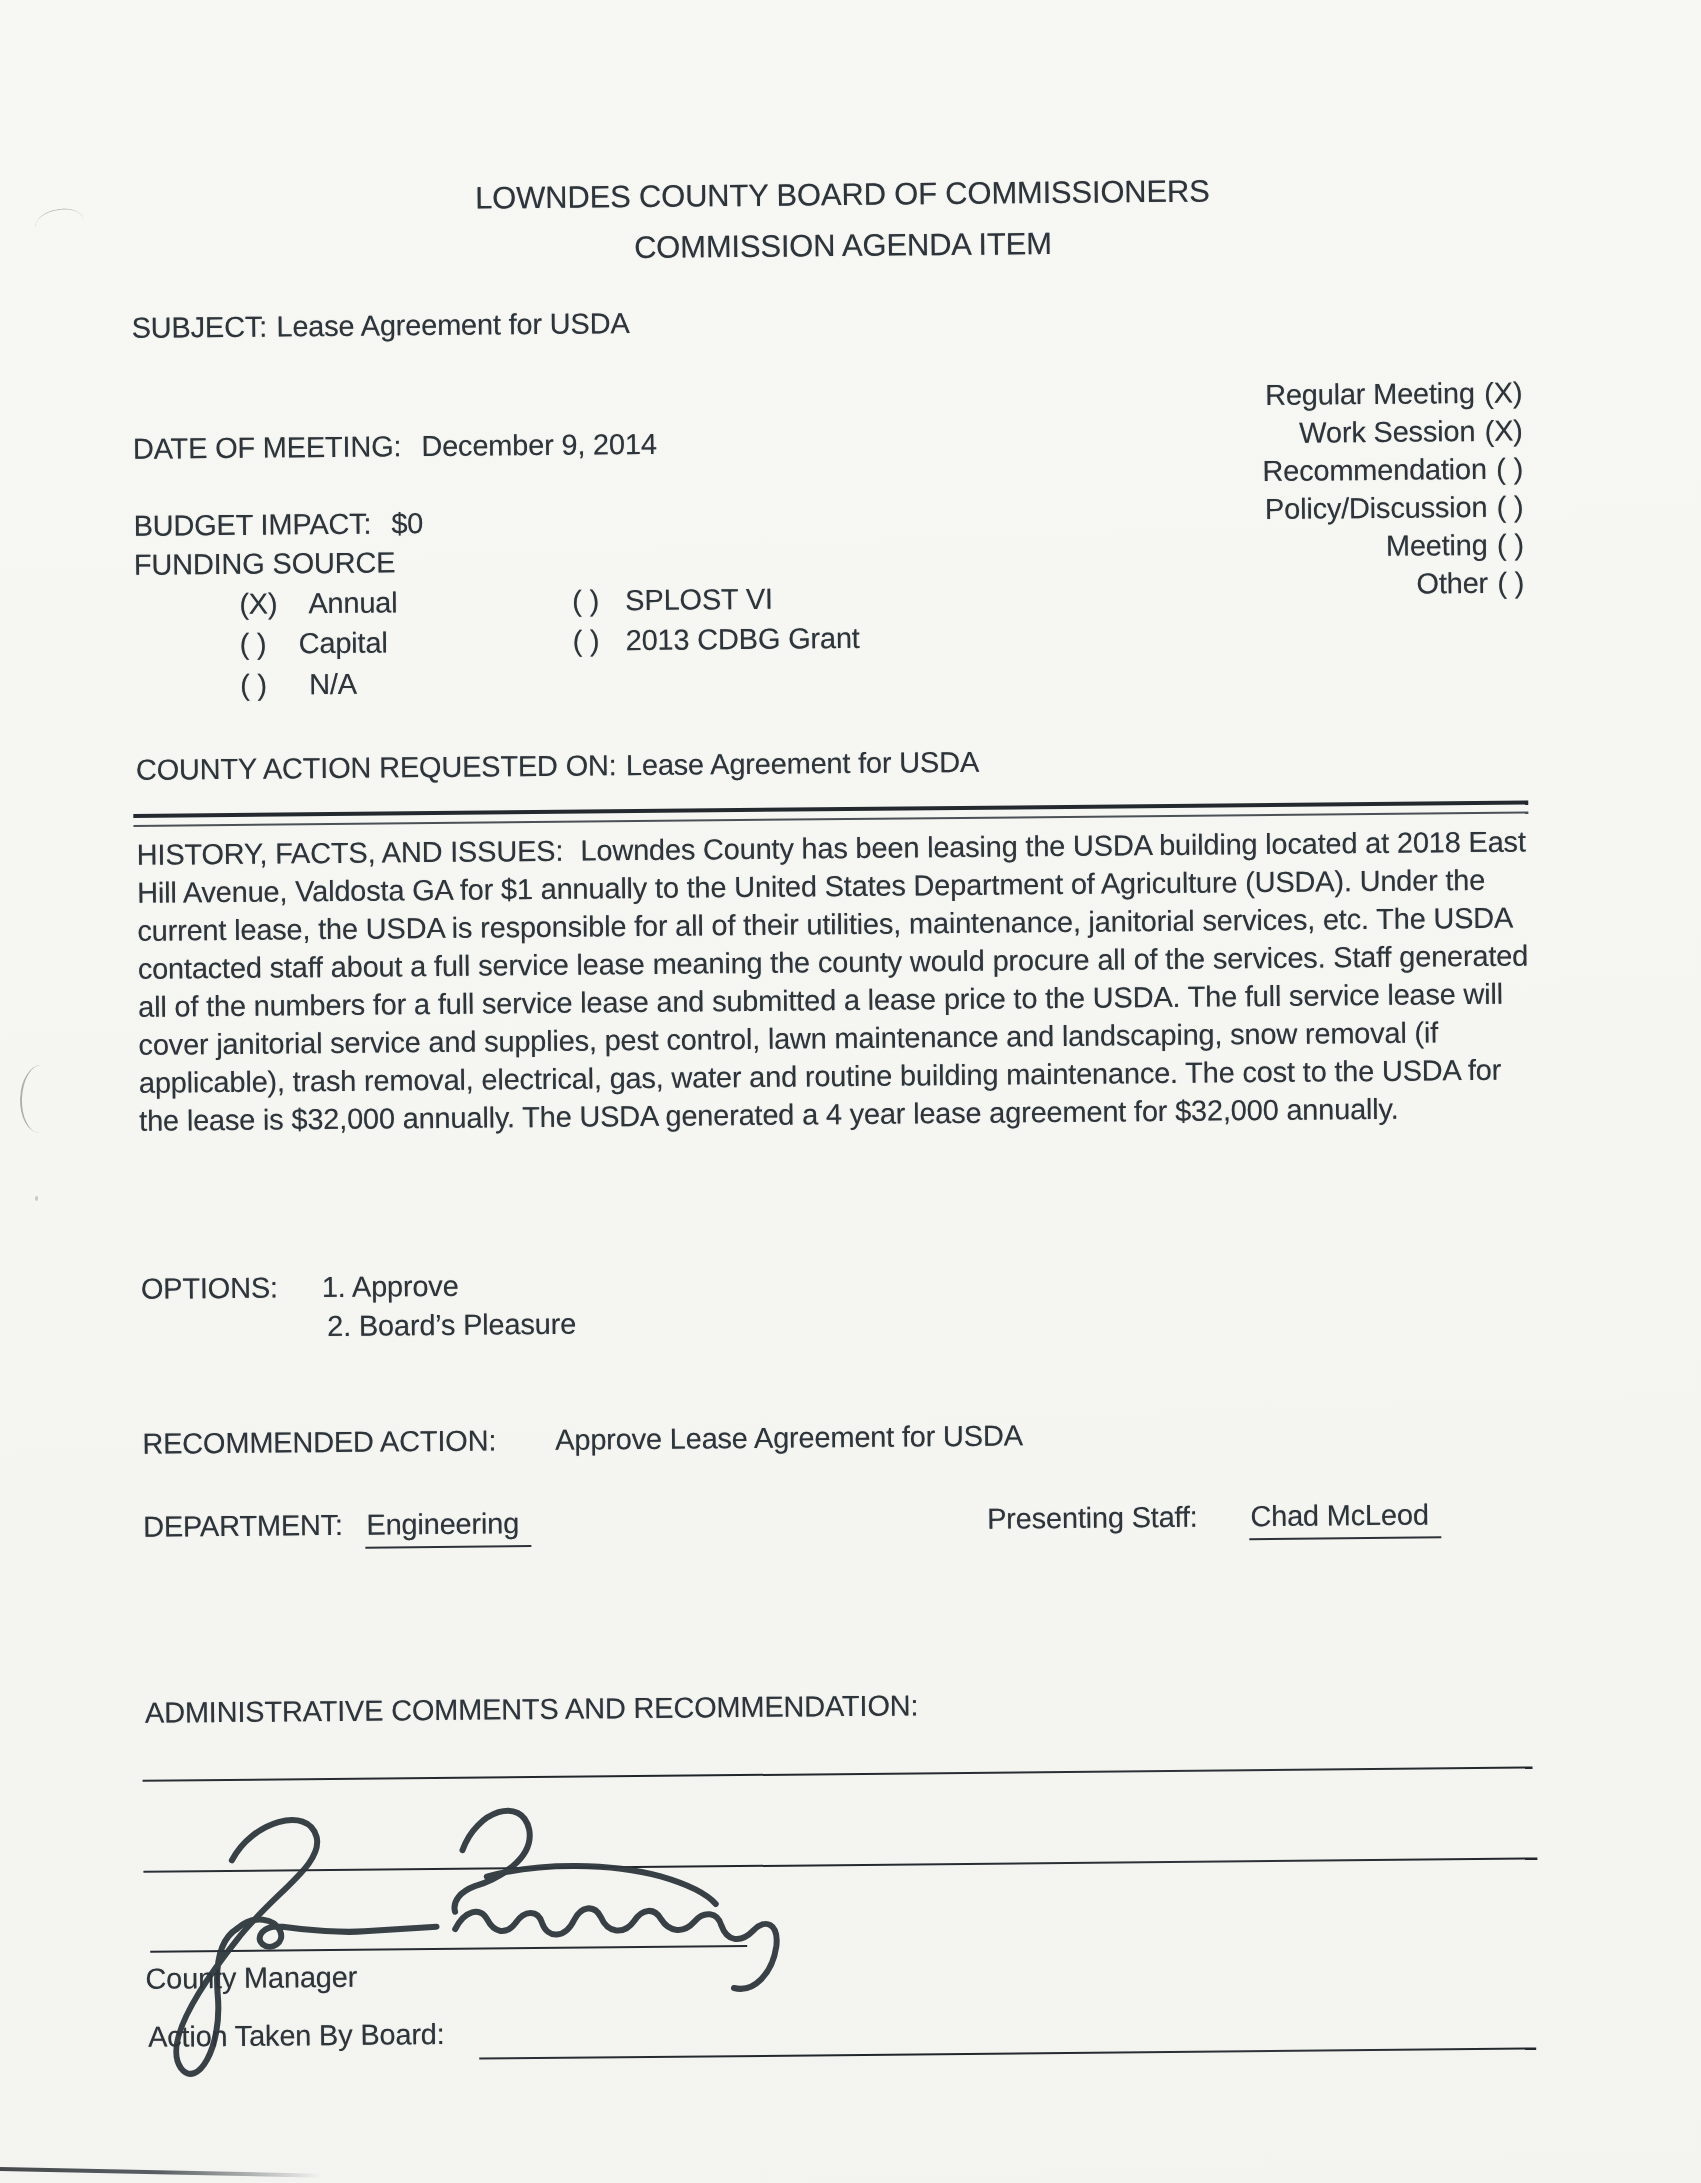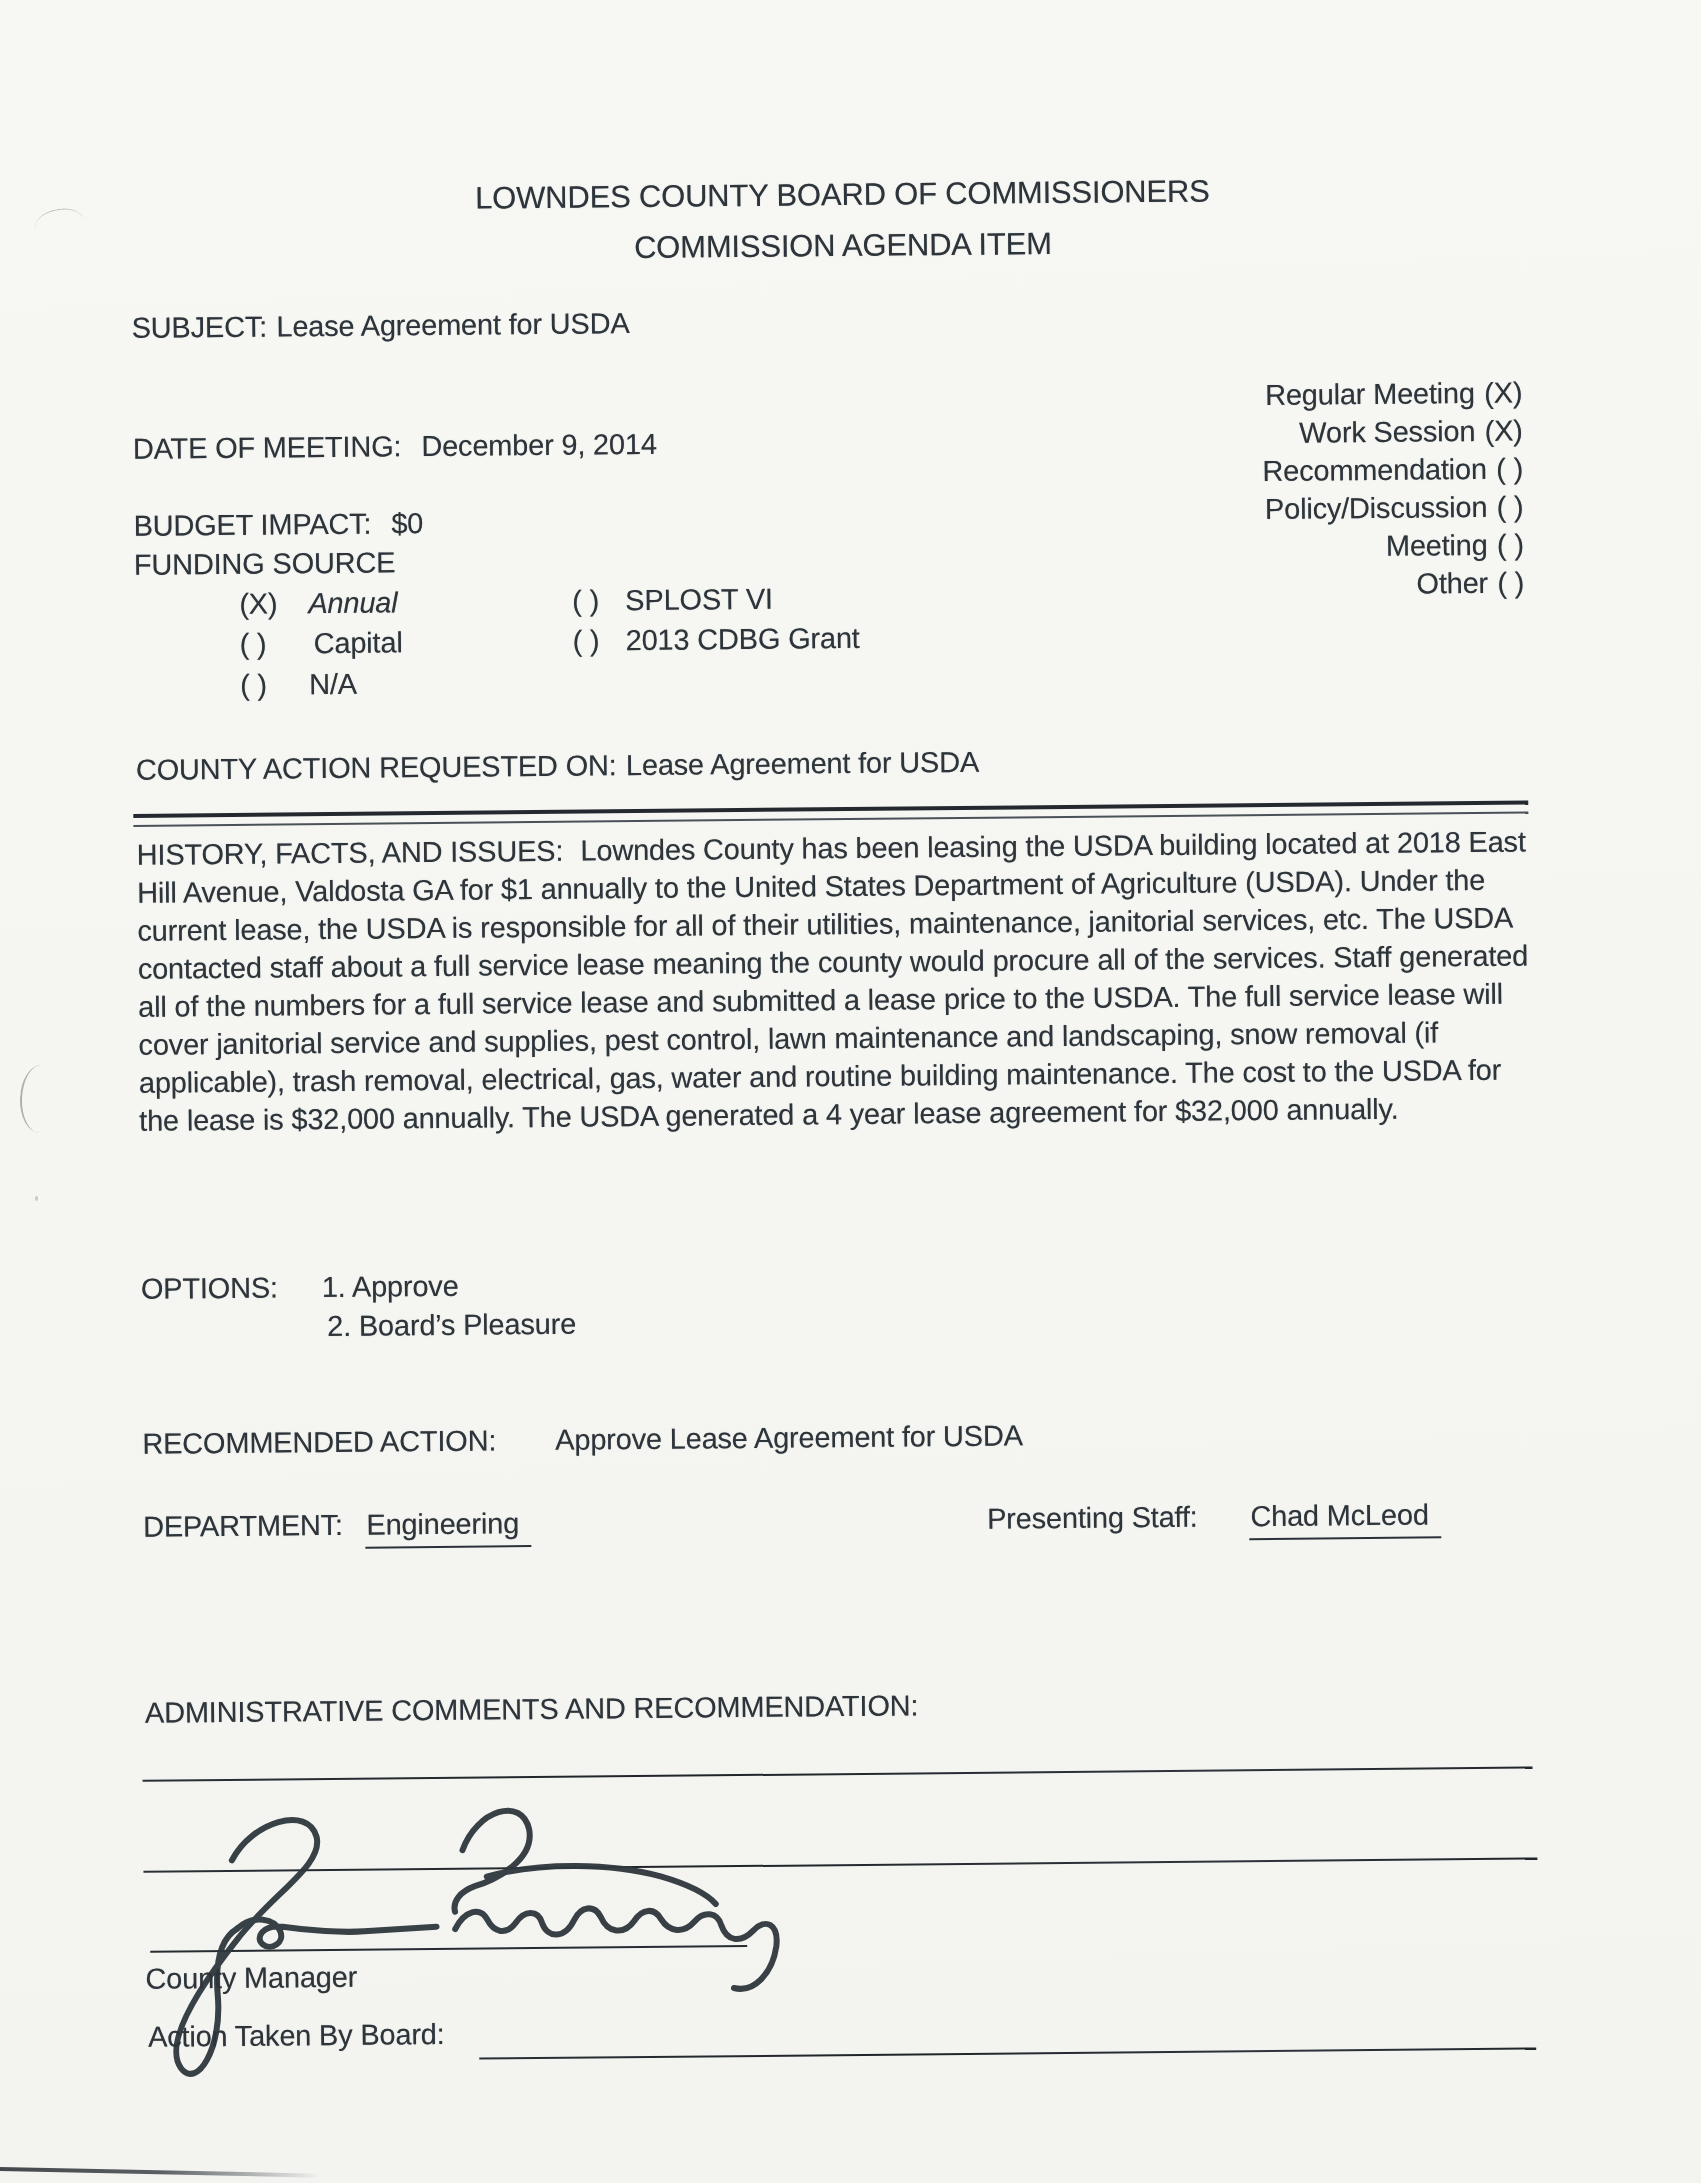--- a/index.html
+++ b/index.html
@@ -147,27 +147,27 @@
     </div>
 
     <div class="abs body-text ink" style="left:139px; top:500px;">
       <span>BUDGET IMPACT:</span><span class="gap-md">$0</span>
     </div>
 
     <div class="abs body-text ink" style="left:139px; top:539px;">FUNDING SOURCE</div>
 
     <div class="abs body-text ink" style="left:0; top:579px; width:1702px;">
       <span class="abs" style="left:244px;">(X)</span>
-      <span class="abs" style="left:313px;font-style:italic;">Annual</span>
+      <span class="abs" style="left:313px;">Annual</span>
       <span class="abs" style="left:577px;">( )</span>
       <span class="abs" style="left:630px;">SPLOST VI</span>
     </div>
     <div class="abs body-text ink" style="left:0; top:619px; width:1702px;">
       <span class="abs" style="left:244px;">( )</span>
-      <span class="abs" style="left:318px;text-align:right;">Capital</span>
+      <span class="abs" style="left:303px;text-align:right;">Capital</span>
       <span class="abs" style="left:577px;">( )</span>
       <span class="abs" style="left:630px;">2013 CDBG Grant</span>
     </div>
     <div class="abs body-text ink" style="left:0; top:660px; width:1702px;">
       <span class="abs" style="left:244px;">( )</span>
       <span class="abs" style="left:313px;">N/A</span>
     </div>
 
     <div class="abs body-text ink" style="left:139px; top:744px;">
       <span>COUNTY ACTION REQUESTED ON:</span><span class="gap-sm">Lease Agreement for USDA</span>

